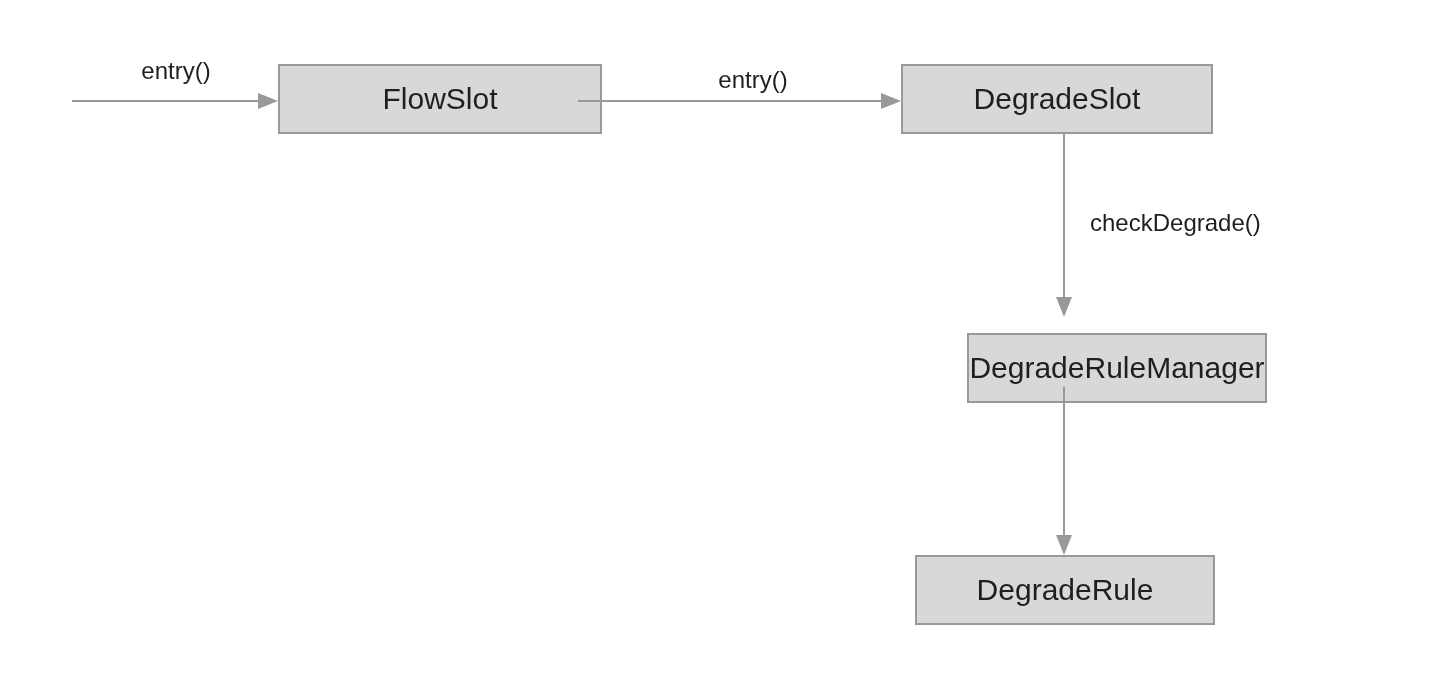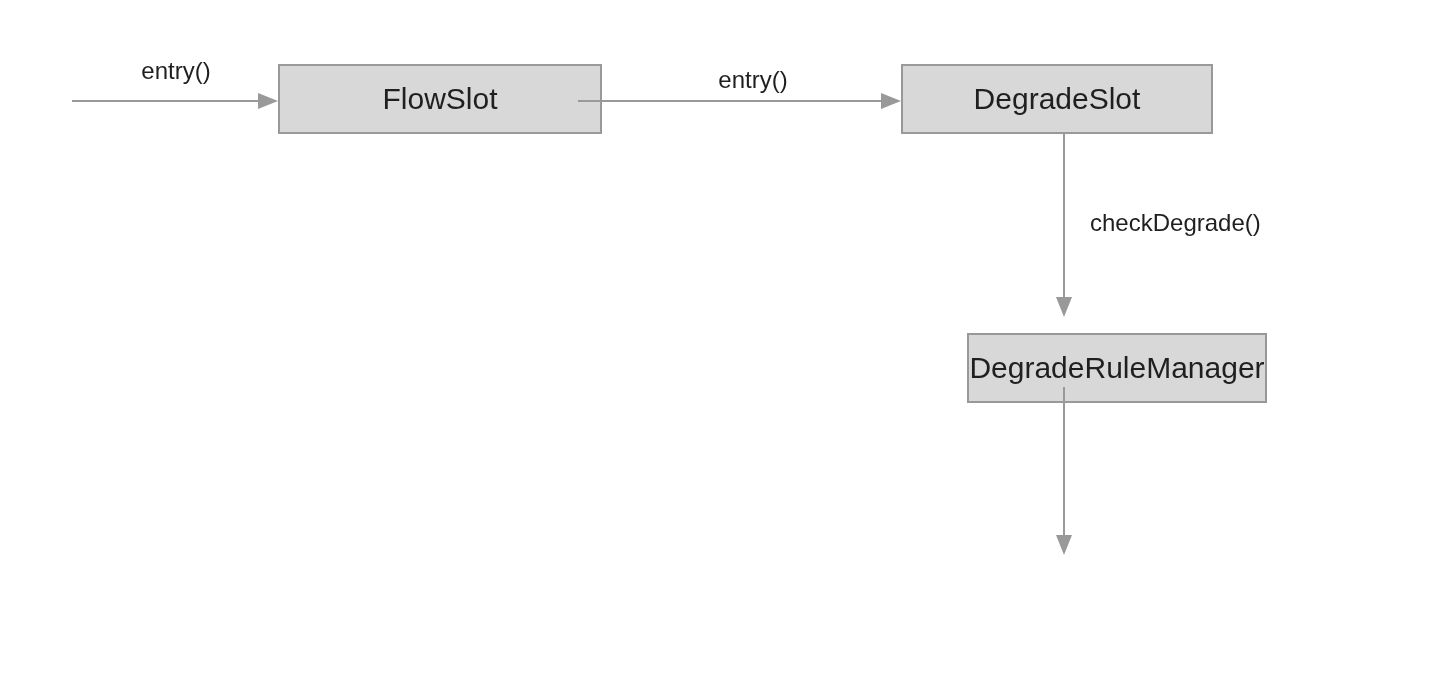--- a/index.html
+++ b/index.html
@@ -108,14 +108,17 @@
   <div class="arrow-head down" id="e3-head"></div>
   <span class="edge-label" id="e3-label">checkDegrade()</span>
 
   <div class="node" id="node-degraderulemanager">
     <span>DegradeRuleManager</span>
   </div>
 
   <div class="edge-line" id="e4-line"></div>
   <div class="arrow-head down" id="e4-head"></div>
 
+  <div class="node" id="node-degraderule">
+    <span>DegradeRule</span>
+  </div>
 
 </div>
 
 </body></html>

